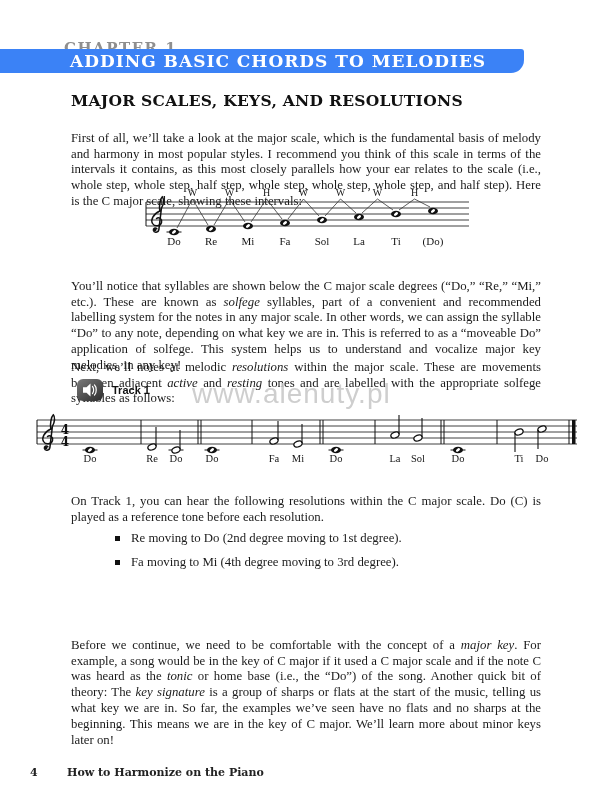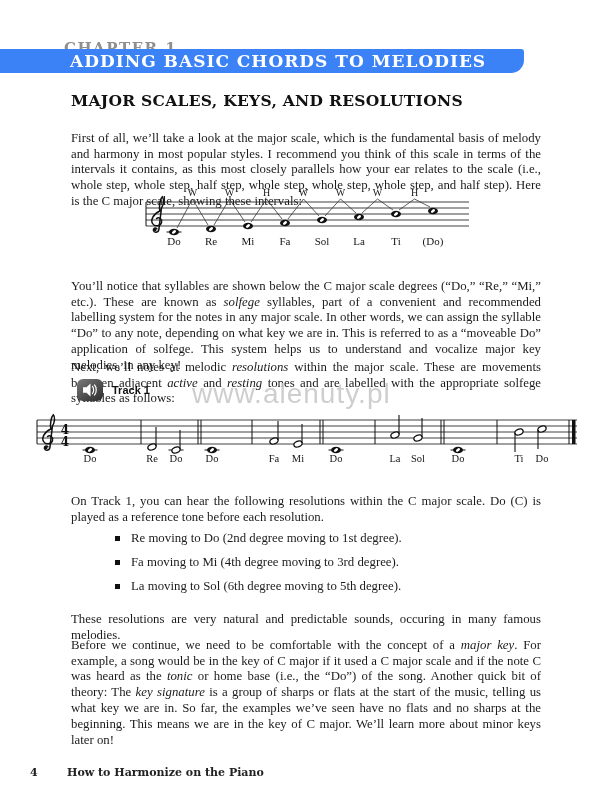--- a/index.html
+++ b/index.html
@@ -226,24 +226,22 @@
       <text x="521" y="52" text-anchor="middle" font-family="Liberation Serif, serif" font-size="10.5" fill="#161616">Do</text>
       <line x1="548" y1="10" x2="548" y2="34" stroke="#111111" stroke-width="1"></line>
       <rect x="551" y="10" width="3.5" height="24" fill="#111111"></rect>
     </svg>
 
   <p class="para" id="p4"><span>On Track 1, you can hear the following resolutions within the C major scale. Do (C) is played as a reference tone before each resolution.</span></p>
 
   <ul class="bullets">
     <li>Re moving to Do (2nd degree moving to 1st degree).</li>
     <li>Fa moving to Mi (4th degree moving to 3rd degree).</li>
-    <li>La moving to Sol (6th degree moving to 5th degree).</li>
   </ul>
 
-  <p class="para" id="p5"><span>These resolutions are very natural and predictable sounds, occuring in many famous melodies.</span></p>
   <p class="para" id="p6"><span>Before we continue, we need to be comfortable with the concept of a </span><i>major key</i><span>. For example, a song would be in the key of C major if it used a C major scale and if the note C was heard as the </span><i>tonic</i><span> or home base (i.e., the “Do”) of the song. Another quick bit of theory: The </span><i>key signature</i><span> is a group of sharps or flats at the start of the music, telling us what key we are in. So far, the examples we’ve seen have no flats and no sharps at the beginning. This means we are in the key of C major. We’ll learn more about minor keys later on!</span></p>
 
   <div class="footer">
     <span class="pagenum">4</span>
     <span class="booktitle">How to Harmonize on the Piano</span>
   </div>
 
 </div>
 
 </body></html>

